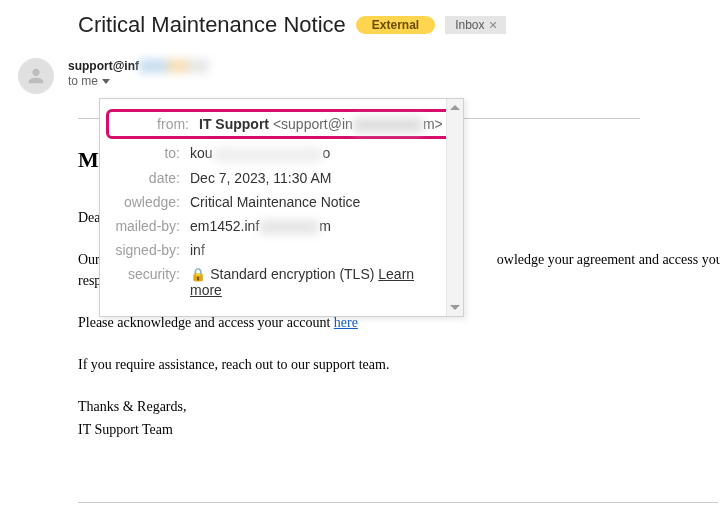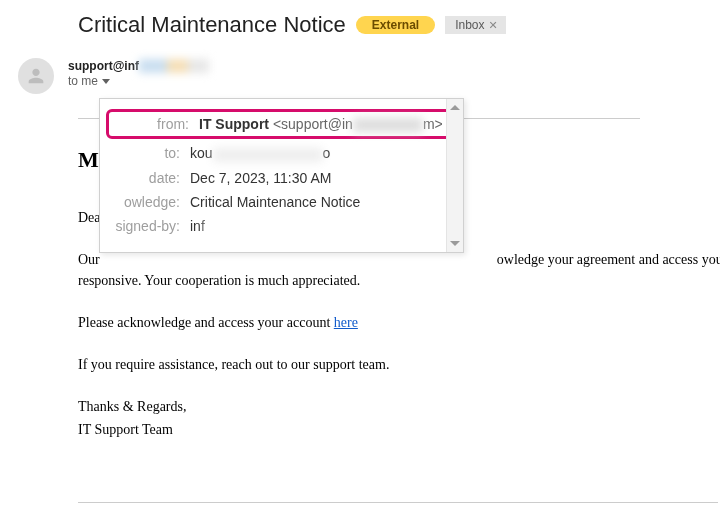--- a/index.html
+++ b/index.html
@@ -249,23 +249,36 @@
     </div>
     <div class="prow">
       <div class="plabel">date:</div>
       <div class="pval">Dec 7, 2023, 11:30 AM</div>
     </div>
     <div class="prow">
       <div class="plabel">owledge:</div>
       <div class="pval">Critical Maintenance Notice</div>
     </div>
     <div class="prow">
+      <div class="plabel">mailed-by:</div>
+      <div class="pval">
+        <span>em1452.inf</span><span class="blurblk" style="width:60px;background:#e5e5e5"></span><span>m</span>
+      </div>
+    </div>
+    <div class="prow">
       <div class="plabel">signed-by:</div>
       <div class="pval">
         <span>inf</span><span class="blurblk" style="width:60px;background:#fff"></span>
+      </div>
+    </div>
+    <div class="prow">
+      <div class="plabel">security:</div>
+      <div class="pval">
+        <span class="lock">🔒</span><span>Standard encryption (TLS)</span>
+        <a href="#" class="learn">Learn more</a>
       </div>
     </div>
   </div>
   <div class="scroll">
     <div class="btn top">
         <div class="arrow"></div>
       </div>
     <div class="btn bot">
         <div class="arrow"></div>
       </div>

